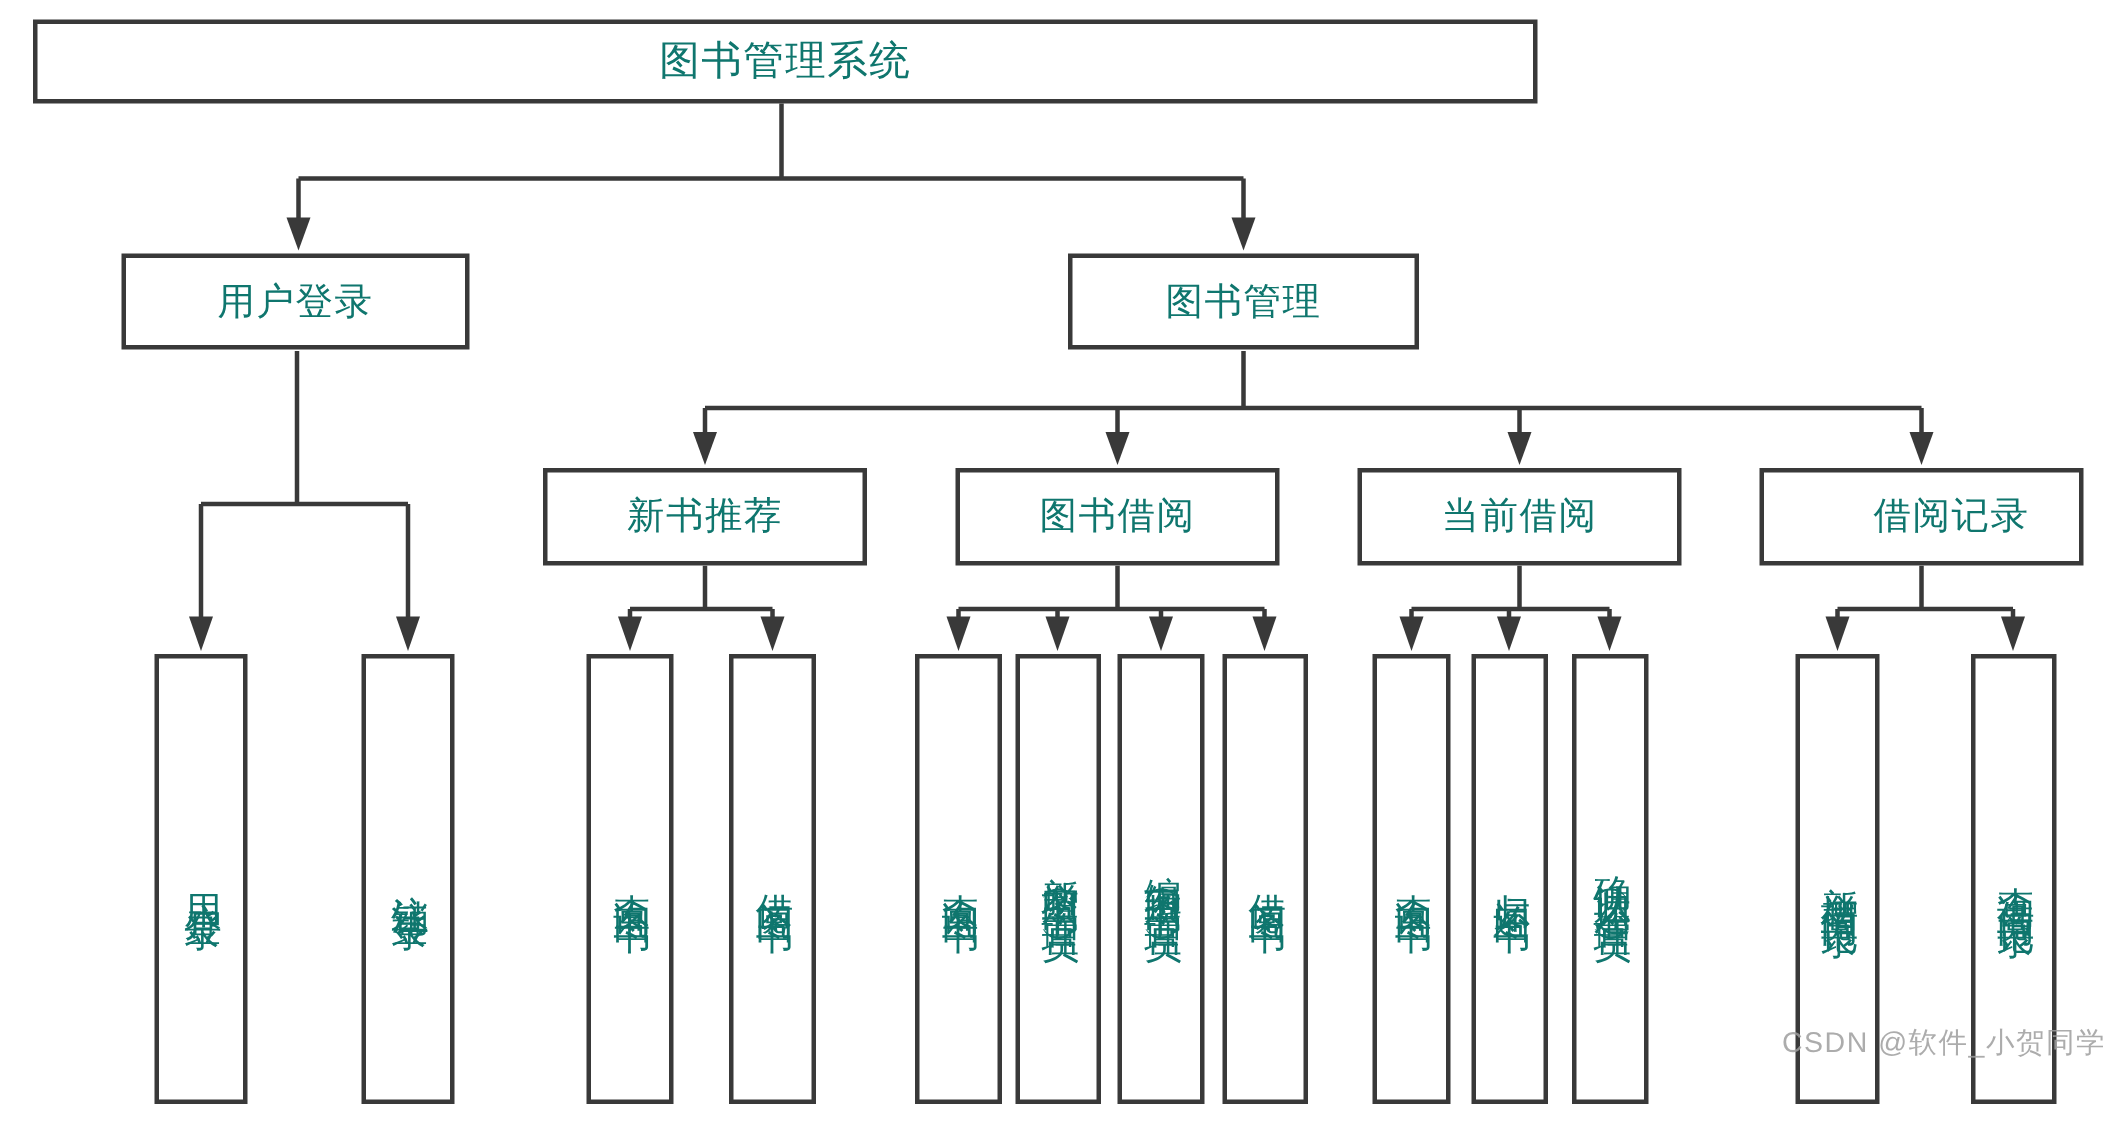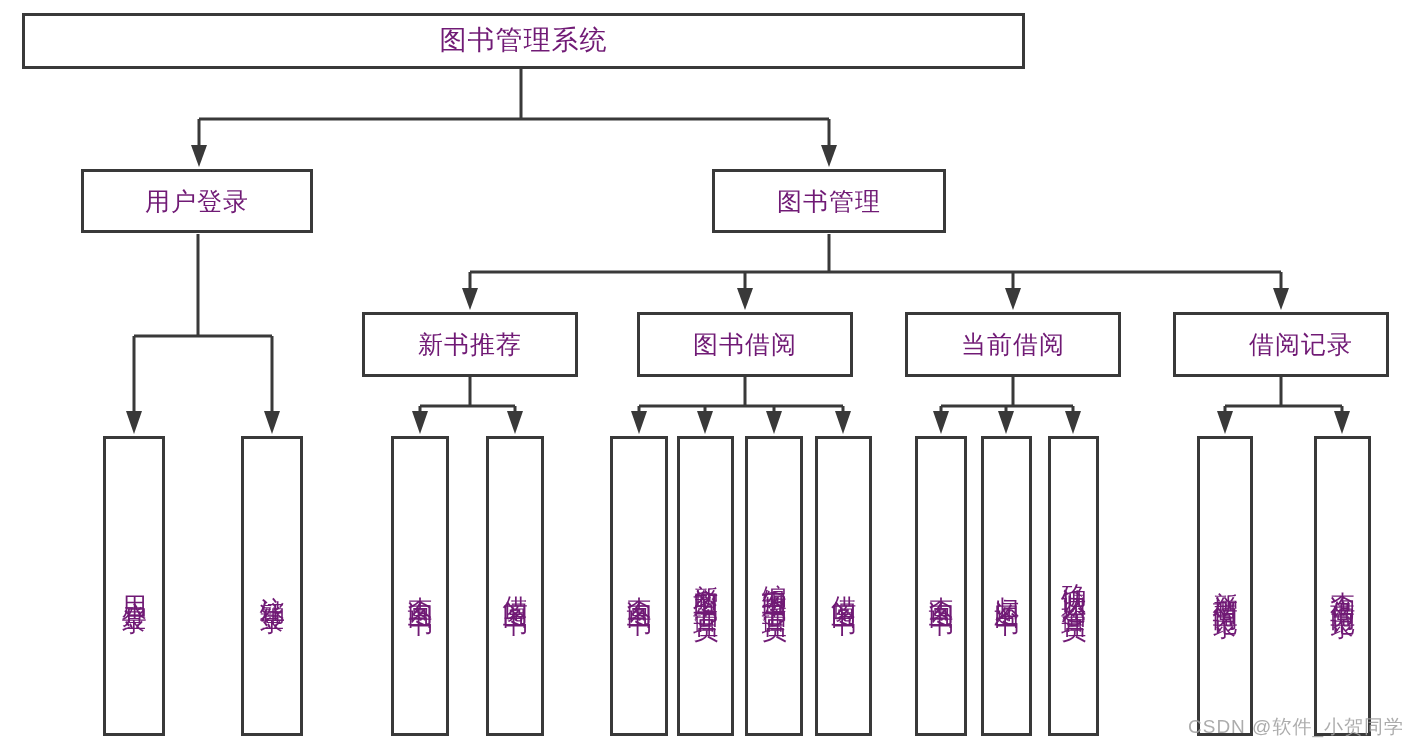--- a/index.html
+++ b/index.html
@@ -14,21 +14,21 @@
   svg.connectors {
     position: absolute;
     left: 0; top: 0;
     z-index: 1;
   }
   .box {
     position: absolute;
     box-sizing: border-box;
     background: #ffffff;
     border: 3px solid #393939;
-    color: #701a75;
+    color: #0f766e;
     display: flex;
     align-items: center;
     justify-content: center;
     z-index: 2;
     line-height: 1.15;
   }
   .hbox { font-size: 25px; letter-spacing: 1px; }
   .root  { font-size: 27px; letter-spacing: 1px; }
   .vbox {
     font-size: 25px;
@@ -38,21 +38,21 @@
     line-height: 1.1;
   }
   
   .lvl1 { left: 22px;  top: 13px;  width: 1003px; height: 56px; }
   .lvl2 { top: 169px; height: 64px; }
   .lvl3 { top: 312px; height: 65px; width: 216px; }
   .lvl4 { top: 436px; height: 300px; }
   #watermark {
     position: absolute;
     left: 1188px;
-    top: 714px;
+    top: 682px;
     font-size: 19px;
     color: rgba(158,158,158,0.85);
     letter-spacing: 1px;
     z-index: 3;
     white-space: nowrap;
   }
 </style>
 </head>
 <body>
 

